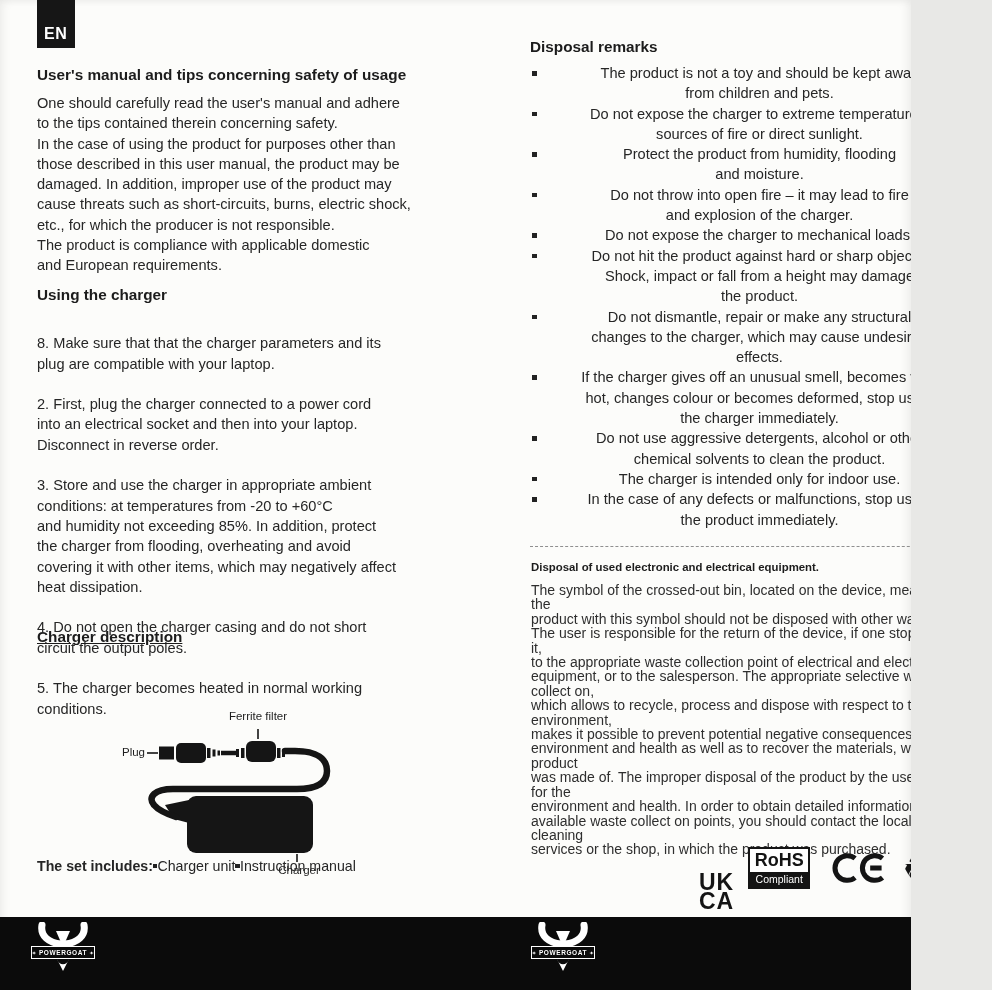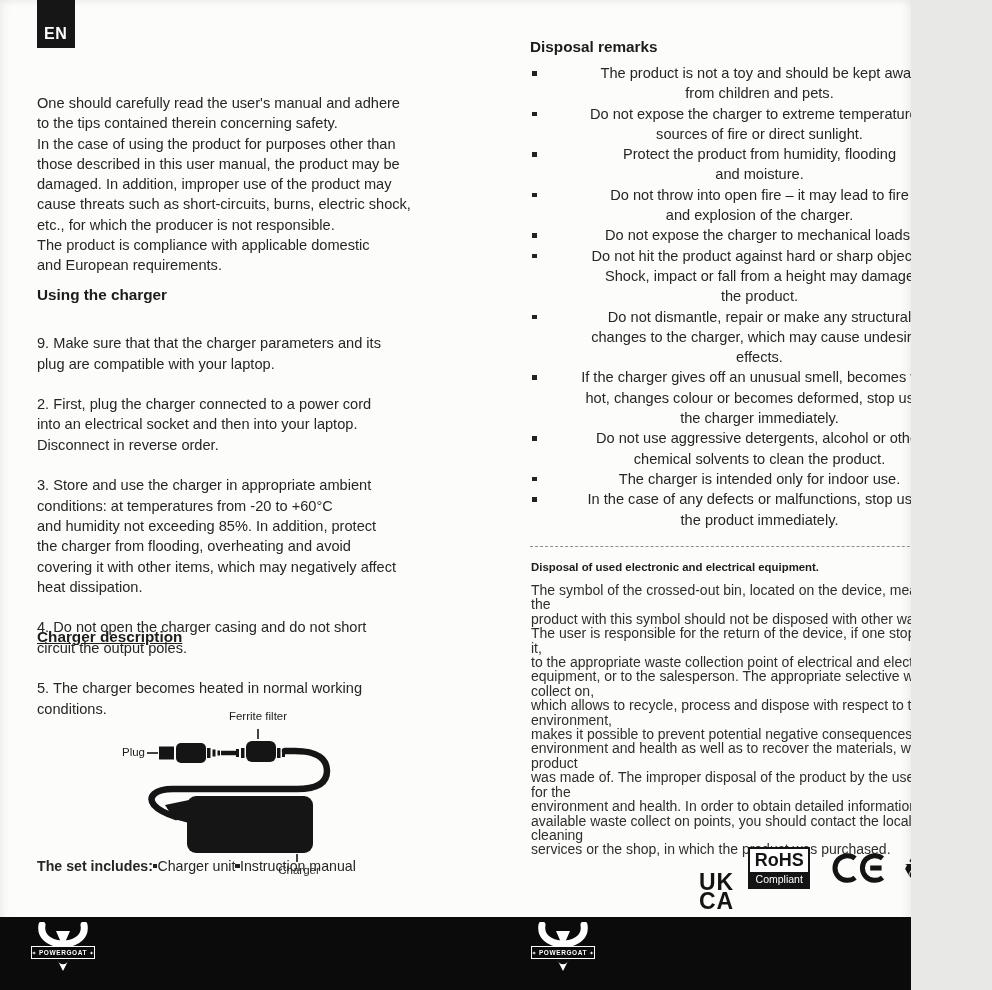--- a/index.html
+++ b/index.html
@@ -57,33 +57,34 @@
 </head>
 <body>
 
 <div id="page">
 
   <div class="b lang-badge">
     <span>EN</span>
   </div>
   <div class="b smudge"></div>
 
+  <h1 class="b h" id="left-title">User's manual and tips concerning safety of usage</h1>
   <div class="b txt" id="intro">One should carefully read the user's manual and adhere
 to the tips contained therein concerning safety.
 In the case of using the product for purposes other than
 those described in this user manual, the product may be
 damaged. In addition, improper use of the product may
 cause threats such as short-circuits, burns, electric shock,
 etc., for which the producer is not responsible.
 The product is compliance with applicable domestic
 and European requirements.</div>
 
   <h2 class="b h" id="using-h">Using the charger</h2>
   <div class="b txt" id="steps">
-    <div class="step">9. Make sure that that the charger parameters and its
+    <div class="step">8. Make sure that that the charger parameters and its
 plug are compatible with your laptop.</div>
     <div class="step">2. First, plug the charger connected to a power cord
 into an electrical socket and then into your laptop.
 Disconnect in reverse order.</div>
     <div class="step">3. Store and use the charger in appropriate ambient
 conditions: at temperatures from -20 to +60°C
 and humidity not exceeding 85%. In addition, protect
 the charger from flooding, overheating and avoid
 covering it with other items, which may negatively affect
 heat dissipation.</div>

